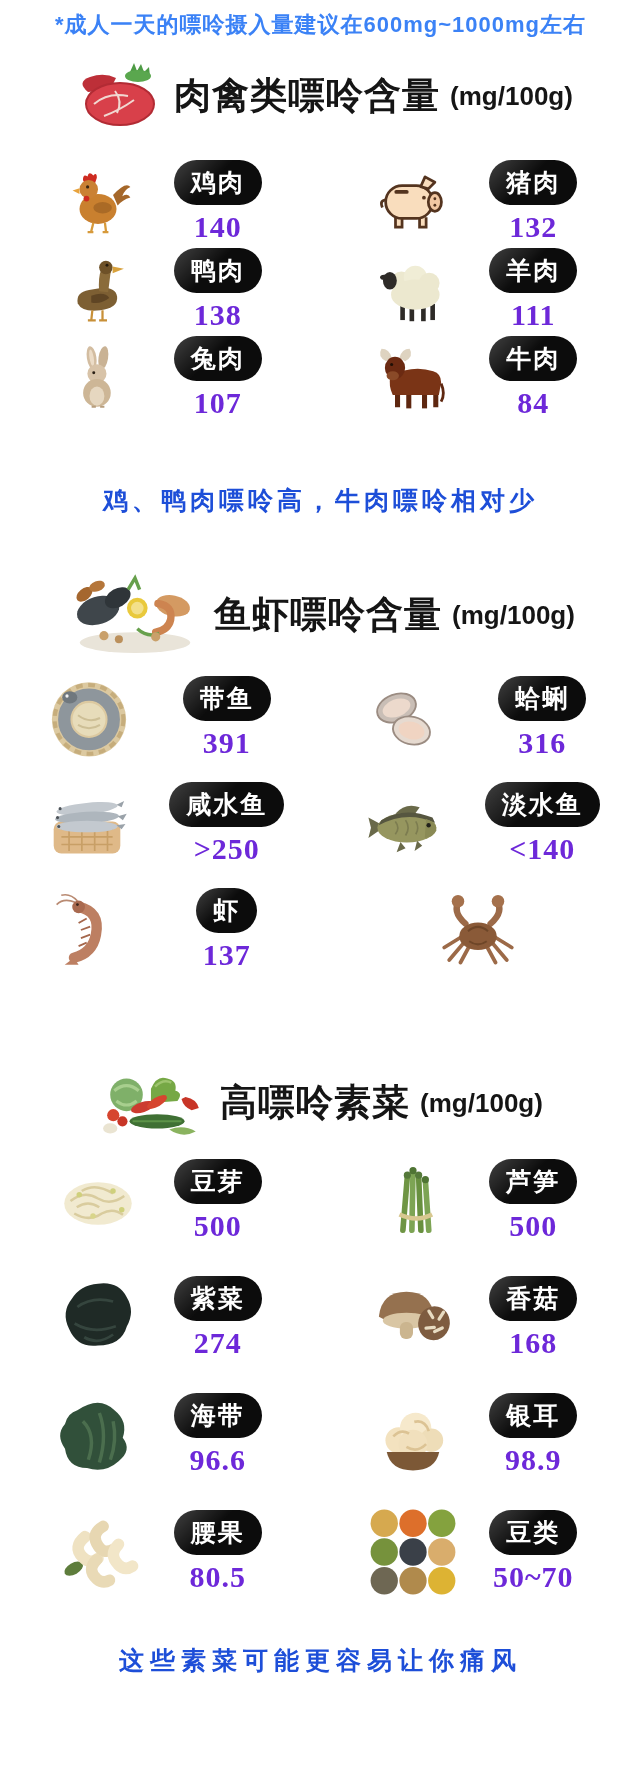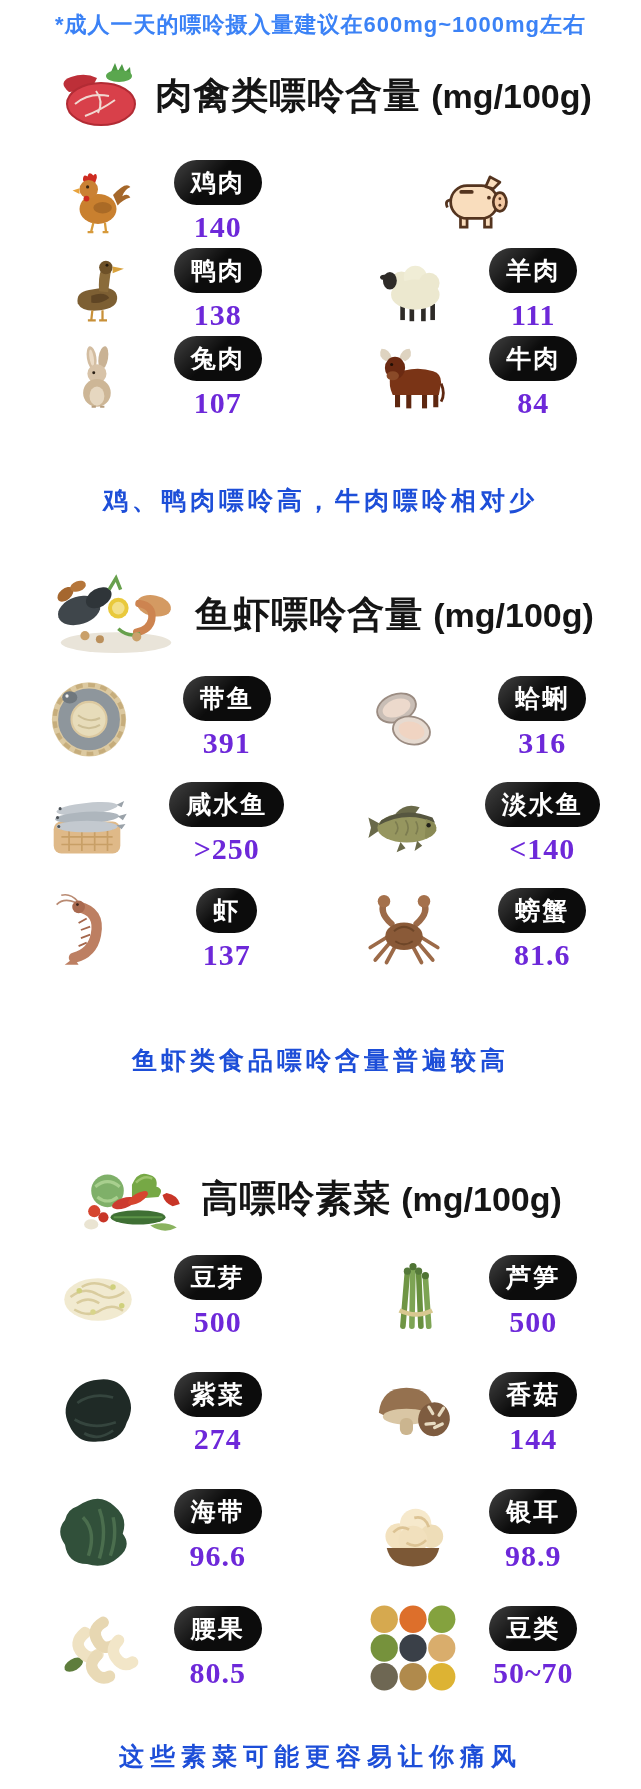--- a/index.html
+++ b/index.html
@@ -10,21 +10,21 @@
   }
   .top-note{
     padding-top:10px;text-align:center;font-size:22px;font-weight:700;
     letter-spacing:1px;color:#3b82f6;
   }
   .section-header{
     display:flex;align-items:center;justify-content:center;gap:10px;
   }
   .header-icon{flex:0 0 auto;display:flex;align-items:center;justify-content:center;}
   .section-title{font-size:37px;font-weight:800;letter-spacing:1px;white-space:nowrap;}
-  .section-unit{font-size:34px;font-weight:700;}
+  .section-unit{font-size:26px;font-weight:700;}
   .header-s1{margin-top:14px;height:84px;}
   .header-s2{margin-top:50px;height:96px;}
   .header-s3{margin-top:85px;height:70px;}
   .grid{
     display:grid;grid-template-columns:1fr 1fr;padding:0 5px;
   }
   .grid-s1{margin-top:20px;}
   .grid-s2{margin-top:2px;}
   .grid-s3{margin-top:4px;}
   .grid-s1 .item{height:88px;}
@@ -106,20 +106,24 @@
         <path d="M8 30 q-7 0-4 7" stroke="#54341f" stroke-width="2.5" fill="none"></path>
         <path d="M16 46 v9 h6 v-9 M38 46 v9 h6 v-9" fill="#f9ddbd" stroke="#54341f" stroke-width="2.5"></path>
         <rect x="7" y="17" width="43" height="30" rx="15" fill="#f9ddbd" stroke="#54341f" stroke-width="2.5"></rect>
         <path d="M39 18 l4-9 9 5 -6 6 z" fill="#f9ddbd" stroke="#54341f" stroke-width="2.5" stroke-linejoin="round"></path>
         <ellipse cx="52" cy="32" rx="6" ry="8.5" fill="#f3c8a2" stroke="#54341f" stroke-width="2.5"></ellipse>
         <circle cx="52" cy="29" r="1.3" fill="#54341f"></circle>
         <circle cx="52" cy="35" r="1.3" fill="#54341f"></circle>
         <circle cx="42" cy="28" r="1.7" fill="#54341f"></circle>
         <rect x="15" y="21" width="13" height="3.5" rx="1.7" fill="#54341f"></rect>
       </svg>
+    </span>
+    <span class="item-stack">
+      <span class="pill">猪肉</span>
+      <span class="value">132</span>
     </span>
   </div>
 
   <div class="item">
     <span class="item-icon">
       <svg viewBox="0 0 64 64" width="72" height="72">
         <path d="M14 44 q-2-10 10-12 l12-2 q12 0 13 8 q1 10-15 12 q-16 2-20-6z" fill="#7d5f33"></path>
         <path d="M26 37 q12-4 16 2 q-8 6-16 4z" fill="#5f4524"></path>
         <path d="M33 33 q-1-12 2-20 q2-5 6-3 q4 2 2 8 l-2 16z" fill="#8a6b3a"></path>
         <circle cx="39" cy="12" r="6" fill="#6e5128"></circle>
@@ -322,30 +326,25 @@
     <span class="item-icon">
       <svg viewBox="0 0 64 64" width="86" height="80">
         <path d="M18 38 l-13 8 M20 43 l-11 13 M46 38 l13 8 M44 43 l11 13 M25 45 l-7 13 M39 45 l7 13" stroke="#9c6a48" stroke-width="3" fill="none" stroke-linecap="round"></path>
         <path d="M22 27 q-11-10-5-18 M42 27 q11-10 5-18" stroke="#9c6a48" stroke-width="5" fill="none" stroke-linecap="round"></path>
         <circle cx="16" cy="9" r="5" fill="#a5714c"></circle>
         <circle cx="48" cy="9" r="5" fill="#a5714c"></circle>
         <ellipse cx="32" cy="37" rx="15" ry="11" fill="#8a5a38"></ellipse>
         <path d="M24 33 q8-7 16 0 M25 41 q7 5 14 0" stroke="#6e4628" stroke-width="1.6" fill="none"></path>
       </svg>
     </span>
-    <span class="item-stack">
-      <span class="pill">螃蟹</span>
-      <span class="value">81.6</span>
-    </span>
   </div>
 
 </div>
 
 <div class="note note-s2">
-  <div>鱼虾类食品嘌呤含量普遍较高</div>
 </div>
 
 <div class="section-header header-s3">
   <span class="header-icon">
     <svg viewBox="0 0 110 80" width="112" height="82">
       <circle cx="28" cy="32" r="16" fill="#7fb069"></circle>
       <path d="M16 28 q12-10 24 0 M18 38 q10 8 20 0" stroke="#a8cf8e" stroke-width="3" fill="none"></path>
       <path d="M52 26 q6-14 16-10 q10 2 8 12 q8 2 2 10 l-26 2z" fill="#76a845"></path>
       <path d="M56 24 q8-8 16-4" stroke="#9ec46e" stroke-width="2.5" fill="none"></path>
       <ellipse cx="44" cy="44" rx="12" ry="5" fill="#cc3b2f" transform="rotate(-18 44 44)"></ellipse>
@@ -422,21 +421,21 @@
         <ellipse cx="27" cy="34" rx="18" ry="6" fill="#d9c6a4"></ellipse>
         <rect x="22" y="35" width="10" height="13" rx="4.5" fill="#cbb58f"></rect>
         <g transform="rotate(14 48 36)">
           <ellipse cx="48" cy="36" rx="12" ry="13" fill="#7e5c40"></ellipse>
           <path d="M42 28 l4 4 M53 26 l-2 6 M43 41 l6-2 M55 38 l-5 4" stroke="#e8dcc2" stroke-width="2.5" stroke-linecap="round"></path>
         </g>
       </svg>
     </span>
     <span class="item-stack">
       <span class="pill">香菇</span>
-      <span class="value">144</span>
+      <span class="value">168</span>
     </span>
   </div>
 
   <div class="item">
     <span class="item-icon">
       <svg viewBox="0 0 64 64" width="88" height="88">
         <path d="M17 14 q16-11 27 0 q10 8 6 20 q7 9-3 17 q-10 9-23 5 q-14 0-16-14 q-7-10 0-18 q2-8 9-10z" fill="#31503a"></path>
         <path d="M21 22 q10 10 4 28 M33 16 q6 16 0 36 M43 22 q3 14-2 28" stroke="#4b6e4e" stroke-width="2.5" fill="none"></path>
       </svg>
     </span>

